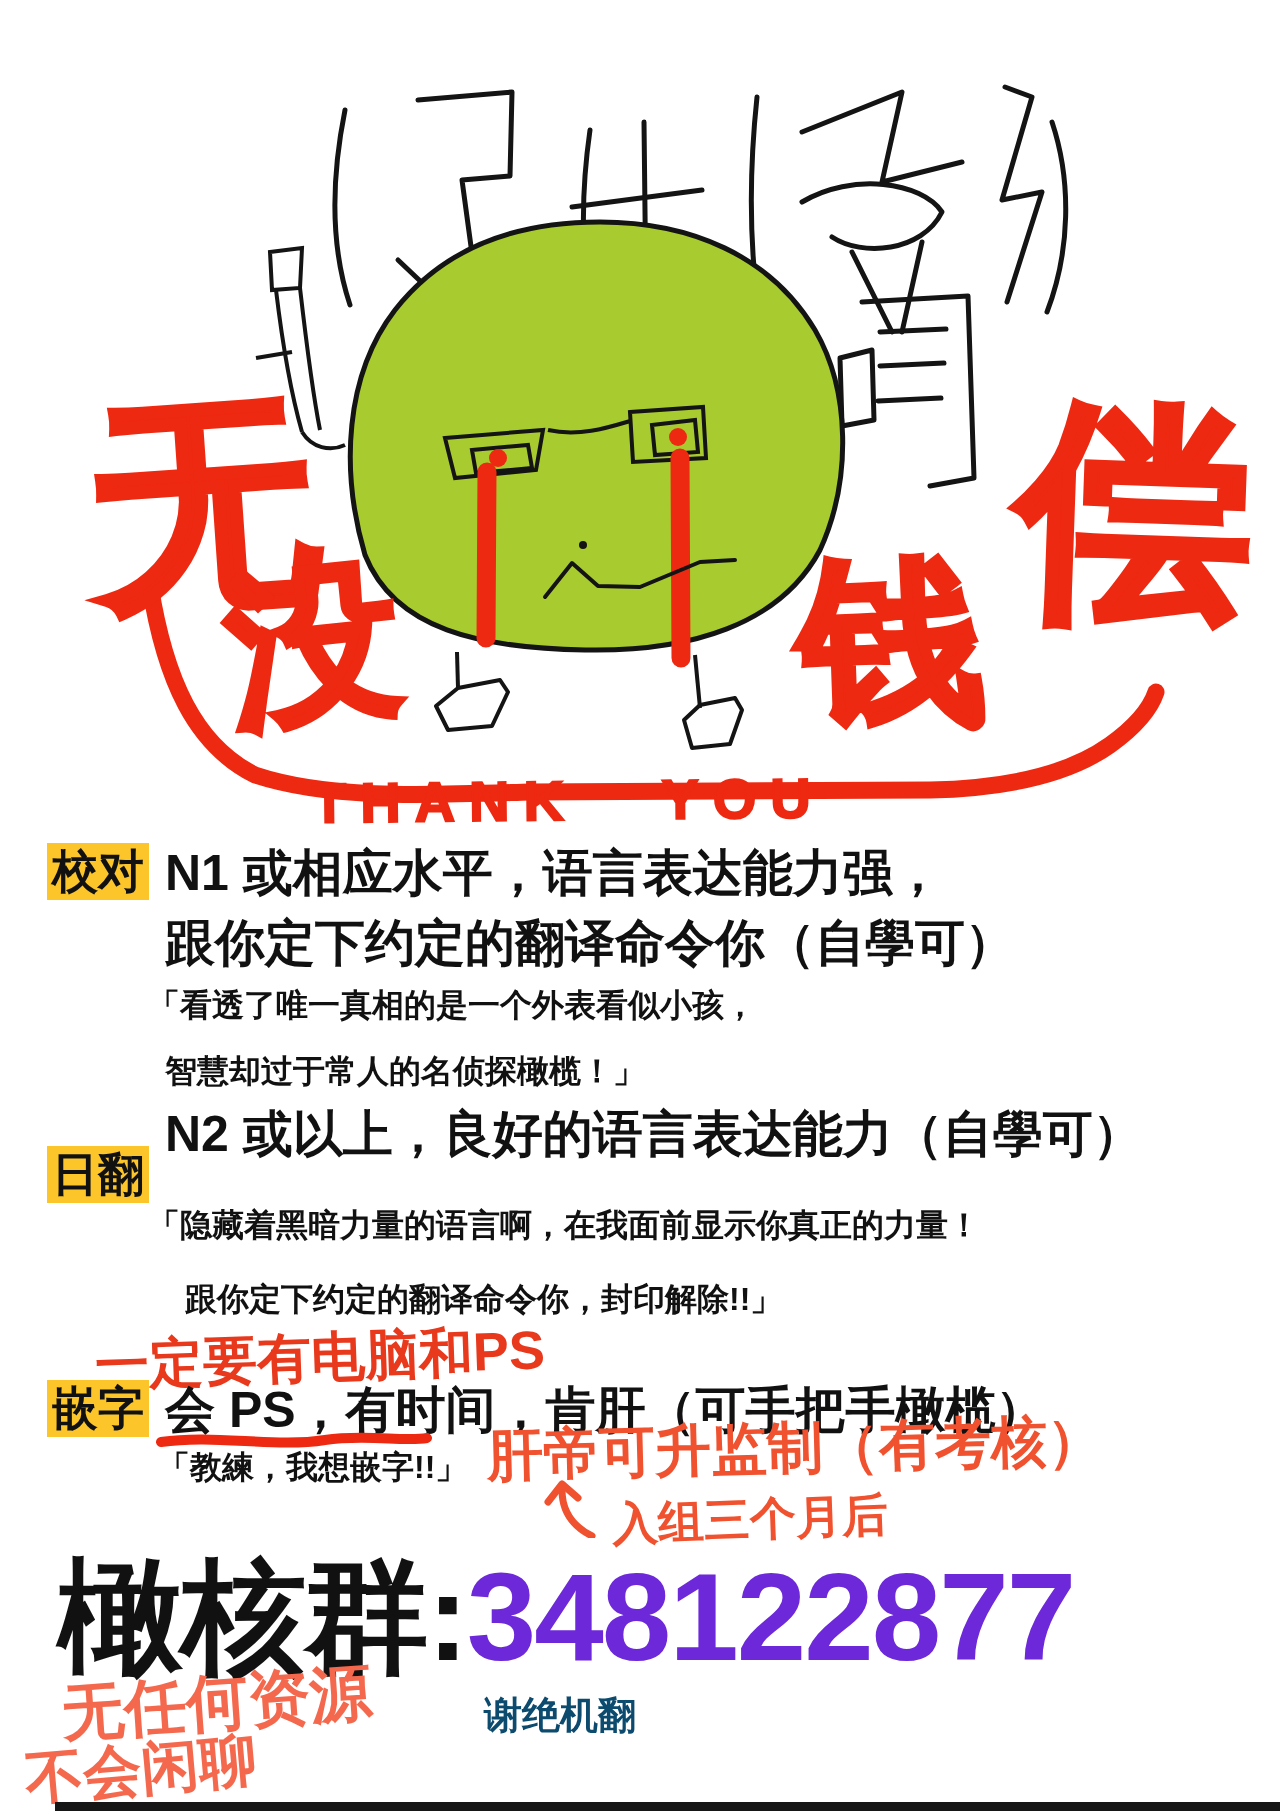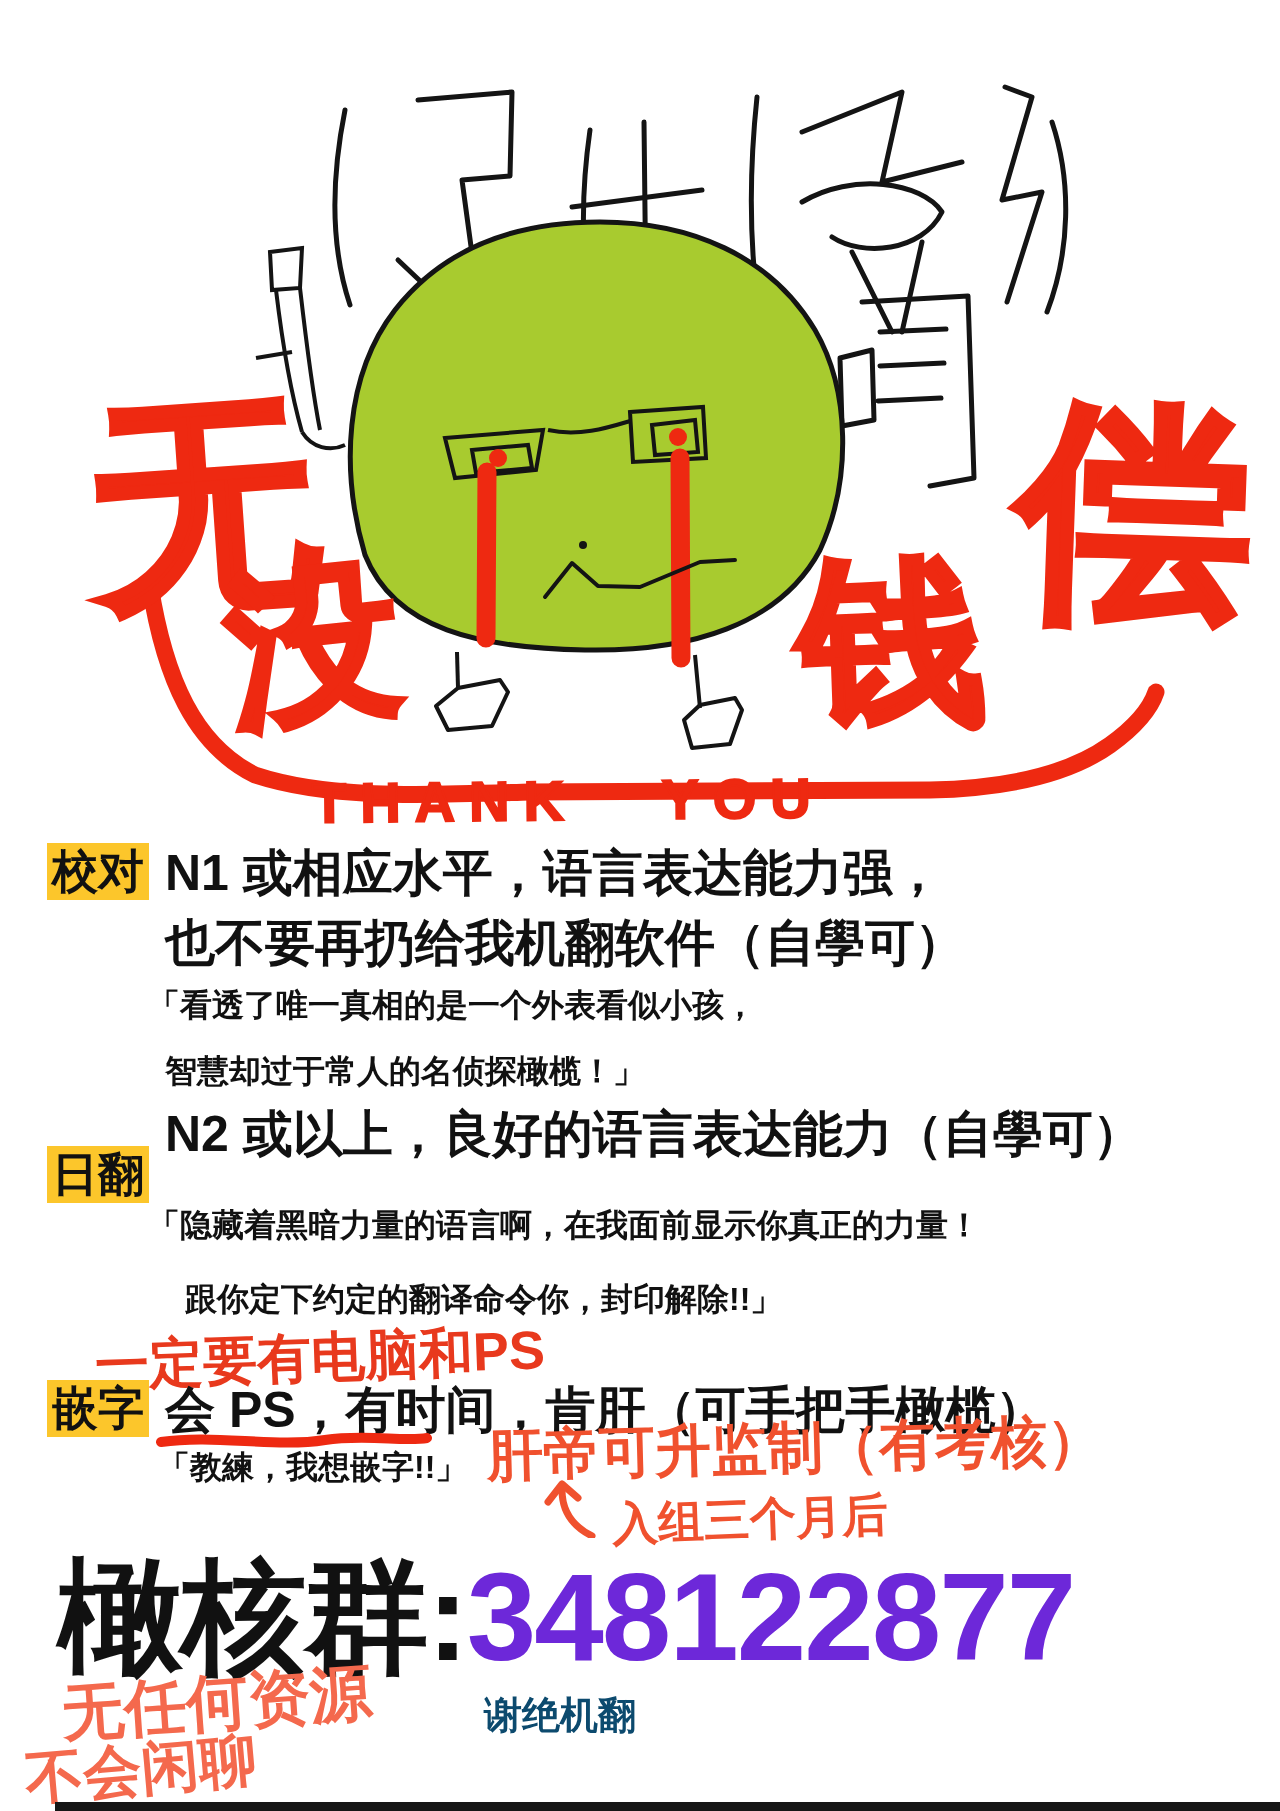--- a/index.html
+++ b/index.html
@@ -108,21 +108,21 @@
 
   <div class="bigchar" style="left:92px;top:392px;font-size:225px;transform:rotate(-4deg);">无</div>
   <div class="bigchar" style="left:228px;top:560px;font-size:170px;transform:rotate(-6deg);">没</div>
   <div class="bigchar" style="left:800px;top:550px;font-size:185px;transform:rotate(-2deg);">钱</div>
   <div class="bigchar" style="left:1018px;top:395px;font-size:235px;transform:rotate(2deg);">偿</div>
 
   <div class="thankyou">THANK YOU</div>
 
   <div class="seclabel" style="left:47px;top:843px;">校对</div>
   <div class="mainline" style="left:165px;top:843px;">N1 或相应水平，语言表达能力强，</div>
-  <div class="mainline" style="left:165px;top:913px;">也不要再扔给我机翻软件（自學可）</div>
+  <div class="mainline" style="left:165px;top:913px;">跟你定下约定的翻译命令你（自學可）</div>
   <div class="quoteline" style="left:148px;top:986px;">「看透了唯一真相的是一个外表看似小孩，</div>
   <div class="quoteline" style="left:165px;top:1052px;">智慧却过于常人的名侦探橄榄！」</div>
 
   <div class="seclabel" style="left:47px;top:1146px;">日翻</div>
   <div class="mainline" style="left:165px;top:1104px;">N2 或以上，良好的语言表达能力（自學可）</div>
   <div class="quoteline" style="left:185px;top:1280px;">跟你定下约定的翻译命令你，封印解除!!」</div>
   <div class="quoteline" style="left:148px;top:1206px;">「隐藏着黑暗力量的语言啊，在我面前显示你真正的力量！</div>
 
   <div class="rednote" style="left:95px;top:1330px;font-size:54px;color:#e8391d;transform:rotate(-2deg);">一定要有电脑和PS</div>
 

